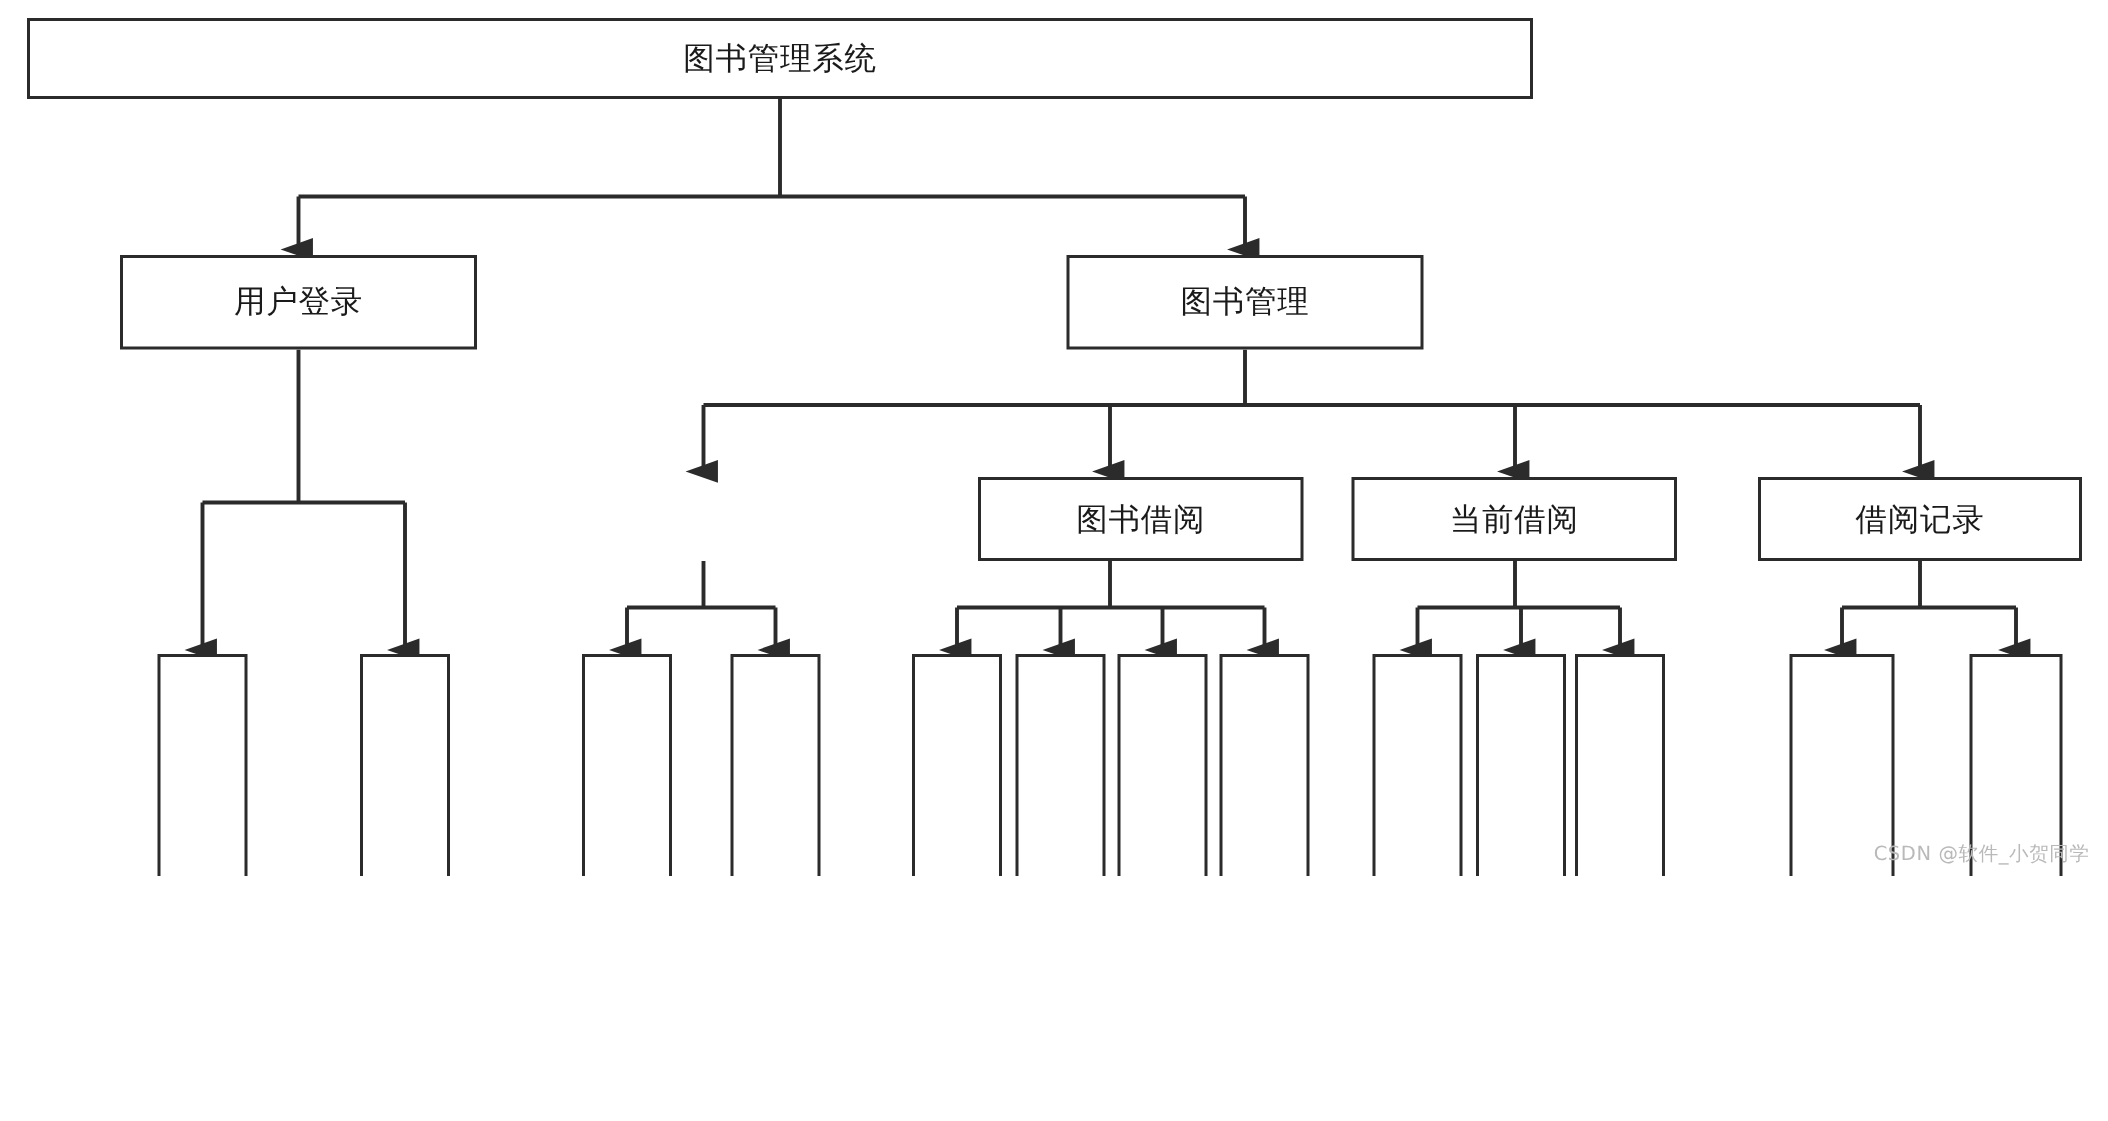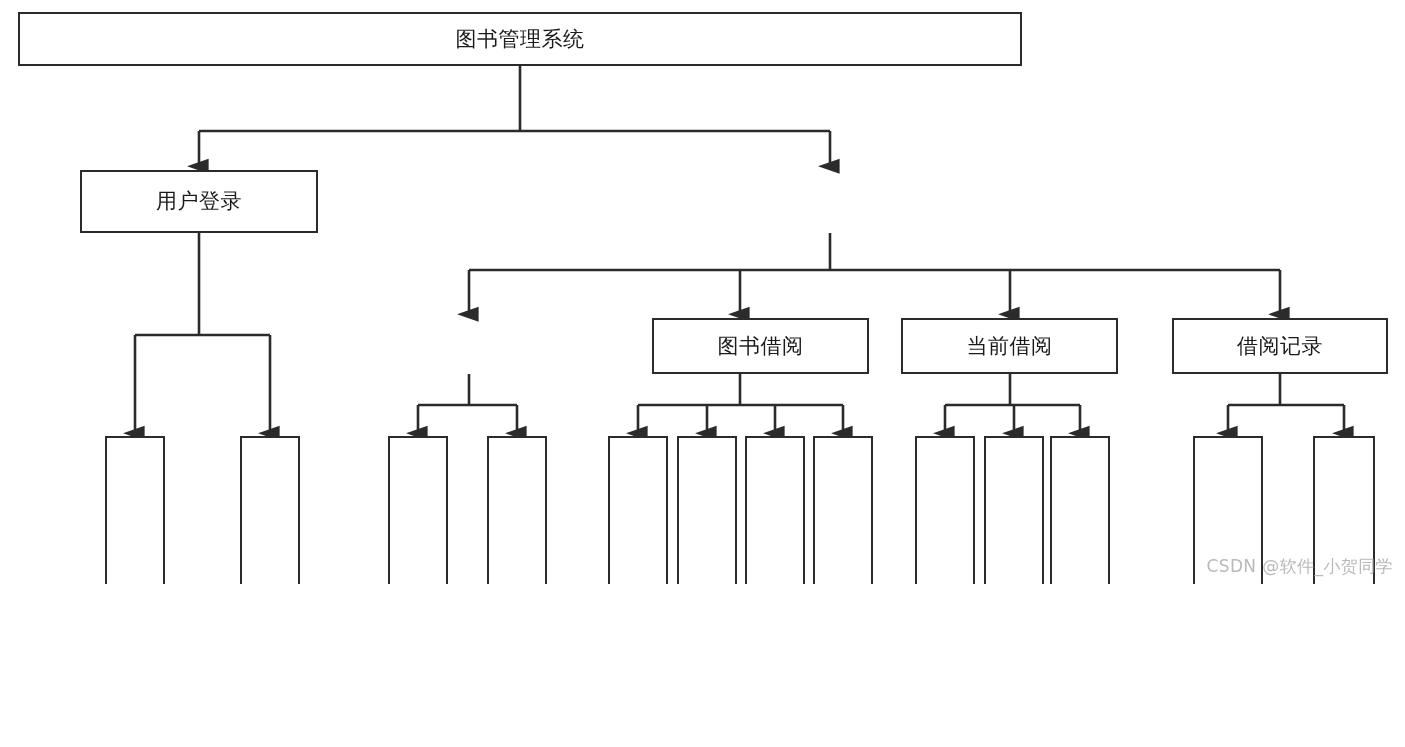--- a/index.html
+++ b/index.html
@@ -58,21 +58,21 @@
     text-orientation: upright;
     font-size: 21px;
     line-height: 1.06;
     letter-spacing: 1px;
     max-height: 100%;
   }
   .watermark {
     position: absolute;
     right: 12px;
     bottom: 6px;
-    font-size: 17px;
+    font-size: 13px;
     color: #b9b9b9;
     white-space: nowrap;
     letter-spacing: 0.4px;
   }
 </style>
 </head>
 <body>
 
 <div id="diagram-root">
 
@@ -127,20 +127,23 @@
     </g>
   </svg>
 
   <div class="node root horizontal" style="left:18px; top:12px; width:1004px; height:54px;">
     <span class="node-label">图书管理系统</span>
   </div>
 
   <div class="node horizontal" style="left:80px; top:170px; width:238px; height:63px;">
     <span class="node-label">用户登录</span>
   </div>
+  <div class="node horizontal" style="left:711px; top:170px; width:238px; height:63px;">
+    <span class="node-label">图书管理</span>
+  </div>
 
   <div class="node horizontal" style="left:652px; top:318px; width:217px; height:56px;">
     <span class="node-label">图书借阅</span>
   </div>
   <div class="node horizontal" style="left:901px; top:318px; width:217px; height:56px;">
     <span class="node-label">当前借阅</span>
   </div>
   <div class="node horizontal" style="left:1172px; top:318px; width:216px; height:56px;">
     <span class="node-label">借阅记录</span>
   </div>

